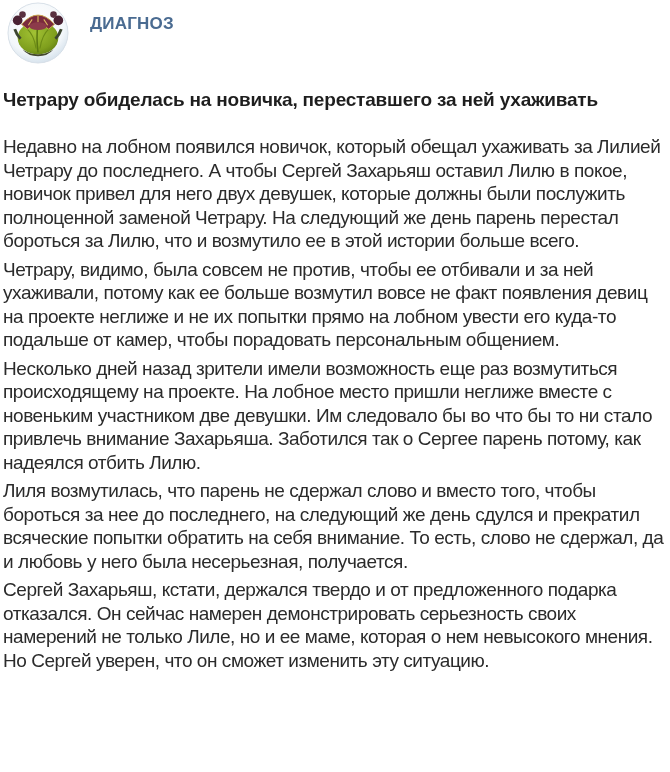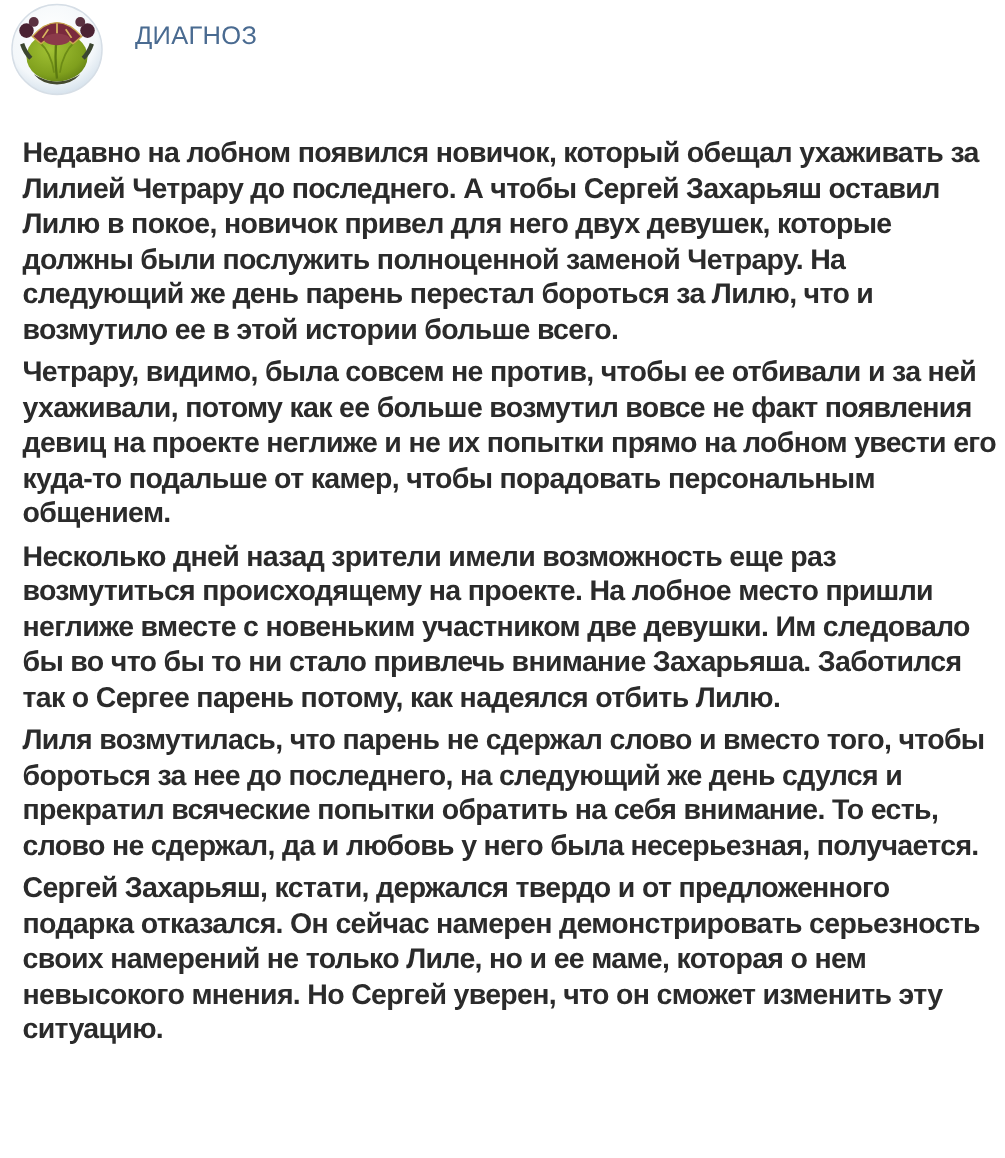--- a/index.html
+++ b/index.html
@@ -26,42 +26,42 @@
     flex: 0 0 62px;
     border-radius: 50%;
     overflow: hidden;
     text-decoration: none;
     cursor: pointer;
   }
   .community-name {
     margin-left: 21px;
     margin-top: 12px;
     font-size: 17px;
-    font-weight: 400;
+    font-weight: 700;
     letter-spacing: 0.2px;
     color: #4a6b91;
     text-decoration: none;
     cursor: pointer;
   }
   .post-title {
     margin: 20px 0 0 0;
     font-size: 19px;
     line-height: 24px;
     font-weight: 700;
     letter-spacing: -0.2px;
     color: #1e1e1e;
   }
   .post-text { margin-top: 23px; }
   .post-text p {
-    margin: 0 0 5px 12px;
+    margin: 0 0 5px 0;
     font-size: 19px;
     line-height: 23.5px;
     letter-spacing: -0.45px;
     color: #2b2b2b;
-    font-weight: 700;
+    font-weight: 400;
   }
 </style>
 </head>
 <body>
 
 <div class="page">
 
   <header class="post-header">
     <a class="avatar-link">
       <span>
@@ -91,20 +91,21 @@
           <circle cx="16" cy="13" r="3.4" fill="#5a3140"></circle>
           <circle cx="48" cy="13" r="3.4" fill="#5a3140"></circle>
           <path d="M8 28 Q10 34 14 38" stroke="#3c4631" stroke-width="3" fill="none"></path>
           <path d="M56 28 Q54 34 50 38" stroke="#3c4631" stroke-width="3" fill="none"></path>
         </svg>
       </span>
     </a>
     <a class="community-name">ДИАГНОЗ</a>
   </header>
 
+  <h1 class="post-title">Четрару обиделась на новичка, переставшего за ней ухаживать</h1>
 
   <article class="post-text">
     <p>Недавно на лобном появился новичок, который обещал ухаживать за Лилией Четрару до последнего. А чтобы Сергей Захарьяш оставил Лилю в покое, новичок привел для него двух девушек, которые должны были послужить полноценной заменой Четрару. На следующий же день парень перестал бороться за Лилю, что и возмутило ее в этой истории больше всего.</p>
     <p>Четрару, видимо, была совсем не против, чтобы ее отбивали и за ней ухаживали, потому как ее больше возмутил вовсе не факт появления девиц на проекте неглиже и не их попытки прямо на лобном увести его куда-то подальше от камер, чтобы порадовать персональным общением.</p>
     <p>Несколько дней назад зрители имели возможность еще раз возмутиться происходящему на проекте. На лобное место пришли неглиже вместе с новеньким участником две девушки. Им следовало бы во что бы то ни стало привлечь внимание Захарьяша. Заботился так о Сергее парень потому, как надеялся отбить Лилю.</p>
     <p>Лиля возмутилась, что парень не сдержал слово и вместо того, чтобы бороться за нее до последнего, на следующий же день сдулся и прекратил всяческие попытки обратить на себя внимание. То есть, слово не сдержал, да и любовь у него была несерьезная, получается.</p>
     <p>Сергей Захарьяш, кстати, держался твердо и от предложенного подарка отказался. Он сейчас намерен демонстрировать серьезность своих намерений не только Лиле, но и ее маме, которая о нем невысокого мнения. Но Сергей уверен, что он сможет изменить эту ситуацию.</p>
   </article>
 
 </div>

